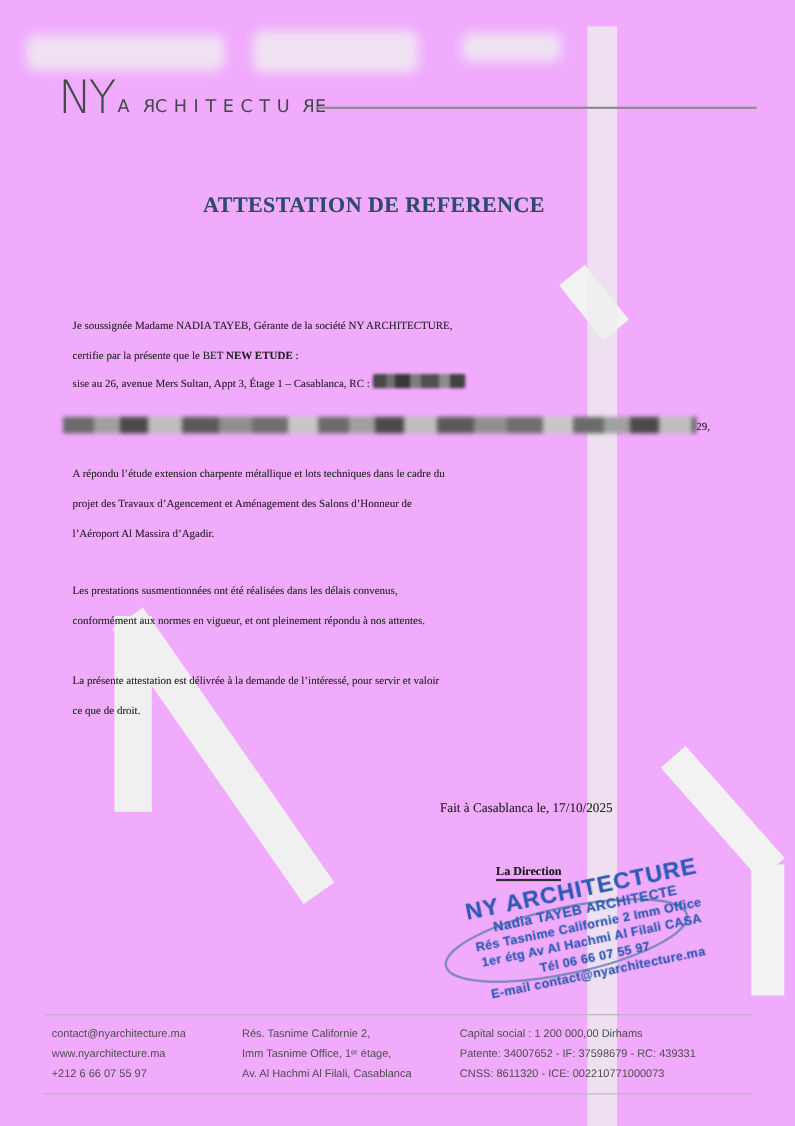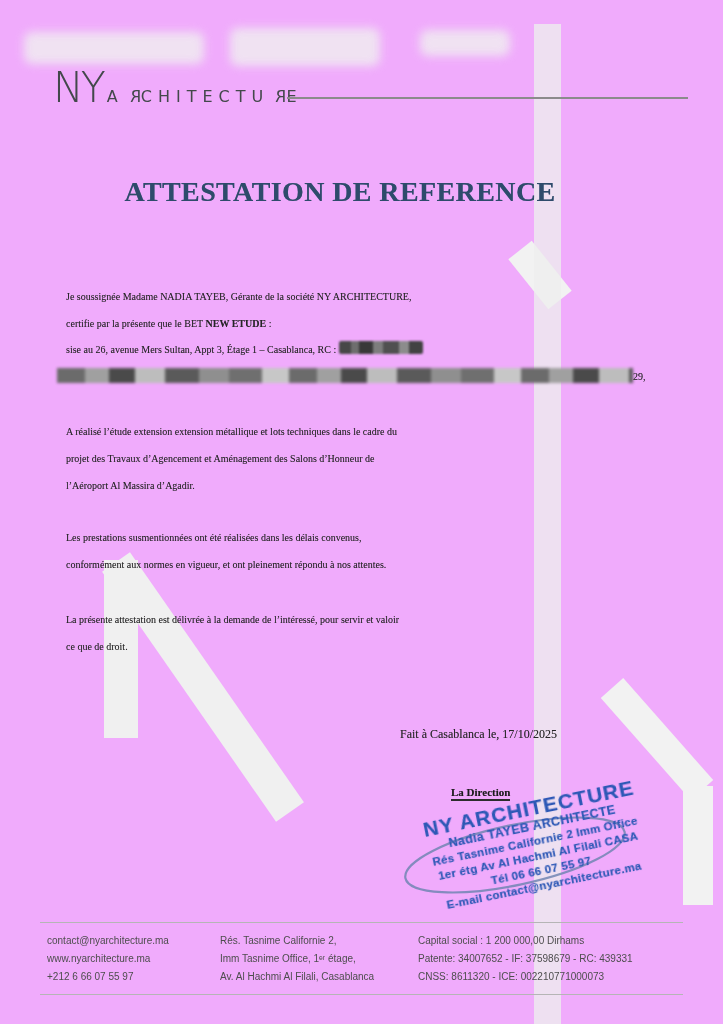--- a/index.html
+++ b/index.html
@@ -19,38 +19,38 @@
   
   .logo{position:absolute;left:53px;top:64px;display:flex;align-items:baseline;color:#43484b;}
   .logo-ny{font-family:"DejaVu Sans",sans-serif;font-weight:300;font-size:41px;
     letter-spacing:-3px;transform:scaleY(1.02);}
   .logo-word{font-family:"DejaVu Sans",sans-serif;font-size:16px;letter-spacing:6px;
     margin-left:4px;color:#43484b;}
   .logo-word .mirror{display:inline-block;transform:scaleX(-1);}
   .logo-line{position:absolute;left:287px;top:97px;width:401px;height:2px;background:#8b8b8b;}
   
   .doc-title{position:absolute;left:0;top:176px;width:680px;text-align:center;
-    font-weight:bold;font-size:28px;letter-spacing:.4px;color:#2e4b6b;
+    font-weight:bold;font-size:20px;letter-spacing:.4px;color:#2e4b6b;
     text-shadow:0 0 .5px rgba(46,75,107,.5);}
   
   .para{position:absolute;left:66px;width:602px;font-size:10px;line-height:27px;
     color:#262626;text-shadow:0 0 .4px rgba(0,0,0,.3);}
   .p1{top:283px;}
   .p2{top:336px;}
   .p3{top:418px;}
   .p4{top:524px;}
   .p5{top:606px;}
   .bold{font-weight:bold;}
   
   .redact-short{display:inline-block;width:84px;height:13px;vertical-align:-1px;
     border-radius:2px;
     background:repeating-linear-gradient(90deg,#474747 0 12px,#6e6e6e 12px 20px,
       #383838 20px 34px,#7d7d7d 34px 44px,#505050 44px 60px,#8c8c8c 60px 70px,#424242 70px 84px);
     filter:blur(1.3px);}
-  .redact-row{margin-left:-9px;white-space:nowrap;}
+  .redact-row{margin-left:-9px;white-space:nowrap;margin-top:12px;}
   .redact-strip{display:inline-block;width:576px;height:15px;vertical-align:-3px;
     background:repeating-linear-gradient(90deg,#6b6b6b 0 28px,#a0a0a0 28px 52px,
       #4a4a4a 52px 78px,#bdbdbd 78px 108px,#5a5a5a 108px 142px,#8f8f8f 142px 172px,
       #6f6f6f 172px 205px,#c7c7c7 205px 232px);
     filter:blur(1.8px);}
   
   .date-line{position:absolute;left:400px;top:727px;font-size:12px;color:#262626;
     text-shadow:0 0 .4px rgba(0,0,0,.3);font-family:Liberation Serif, serif;}
   .sig-label{position:absolute;left:451px;top:786px;font-size:11px;font-weight:bold;
     color:#1c1c1c;border-bottom:2px solid #2c2c2c;padding-bottom:1px;
@@ -107,21 +107,21 @@
     <div>Je soussignée Madame NADIA TAYEB, Gérante de la société NY ARCHITECTURE,</div>
     <div><span>certifie par la présente que le BET </span><span class="bold">NEW ETUDE</span><span> :</span></div>
   </div>
 
   <div class="para p2">
     <div><span>sise au 26, avenue Mers Sultan, Appt 3, Étage 1 – Casablanca, RC : </span><span class="redact-short"></span></div>
     <div class="redact-row"><span class="redact-strip"></span><span>29,</span></div>
   </div>
 
   <div class="para p3">
-    <div>A réalisé l’étude extension extension métallique et lots techniques dans le cadre du</div>
+    <div>A répondu l’étude extension charpente métallique et lots techniques dans le cadre du</div>
     <div>projet des Travaux d’Agencement et Aménagement des Salons d’Honneur de</div>
     <div>l’Aéroport Al Massira d’Agadir.</div>
   </div>
 
   <div class="para p4">
     <div>Les prestations susmentionnées ont été réalisées dans les délais convenus,</div>
     <div>conformément aux normes en vigueur, et ont pleinement répondu à nos attentes.</div>
   </div>
 
   <div class="para p5">

